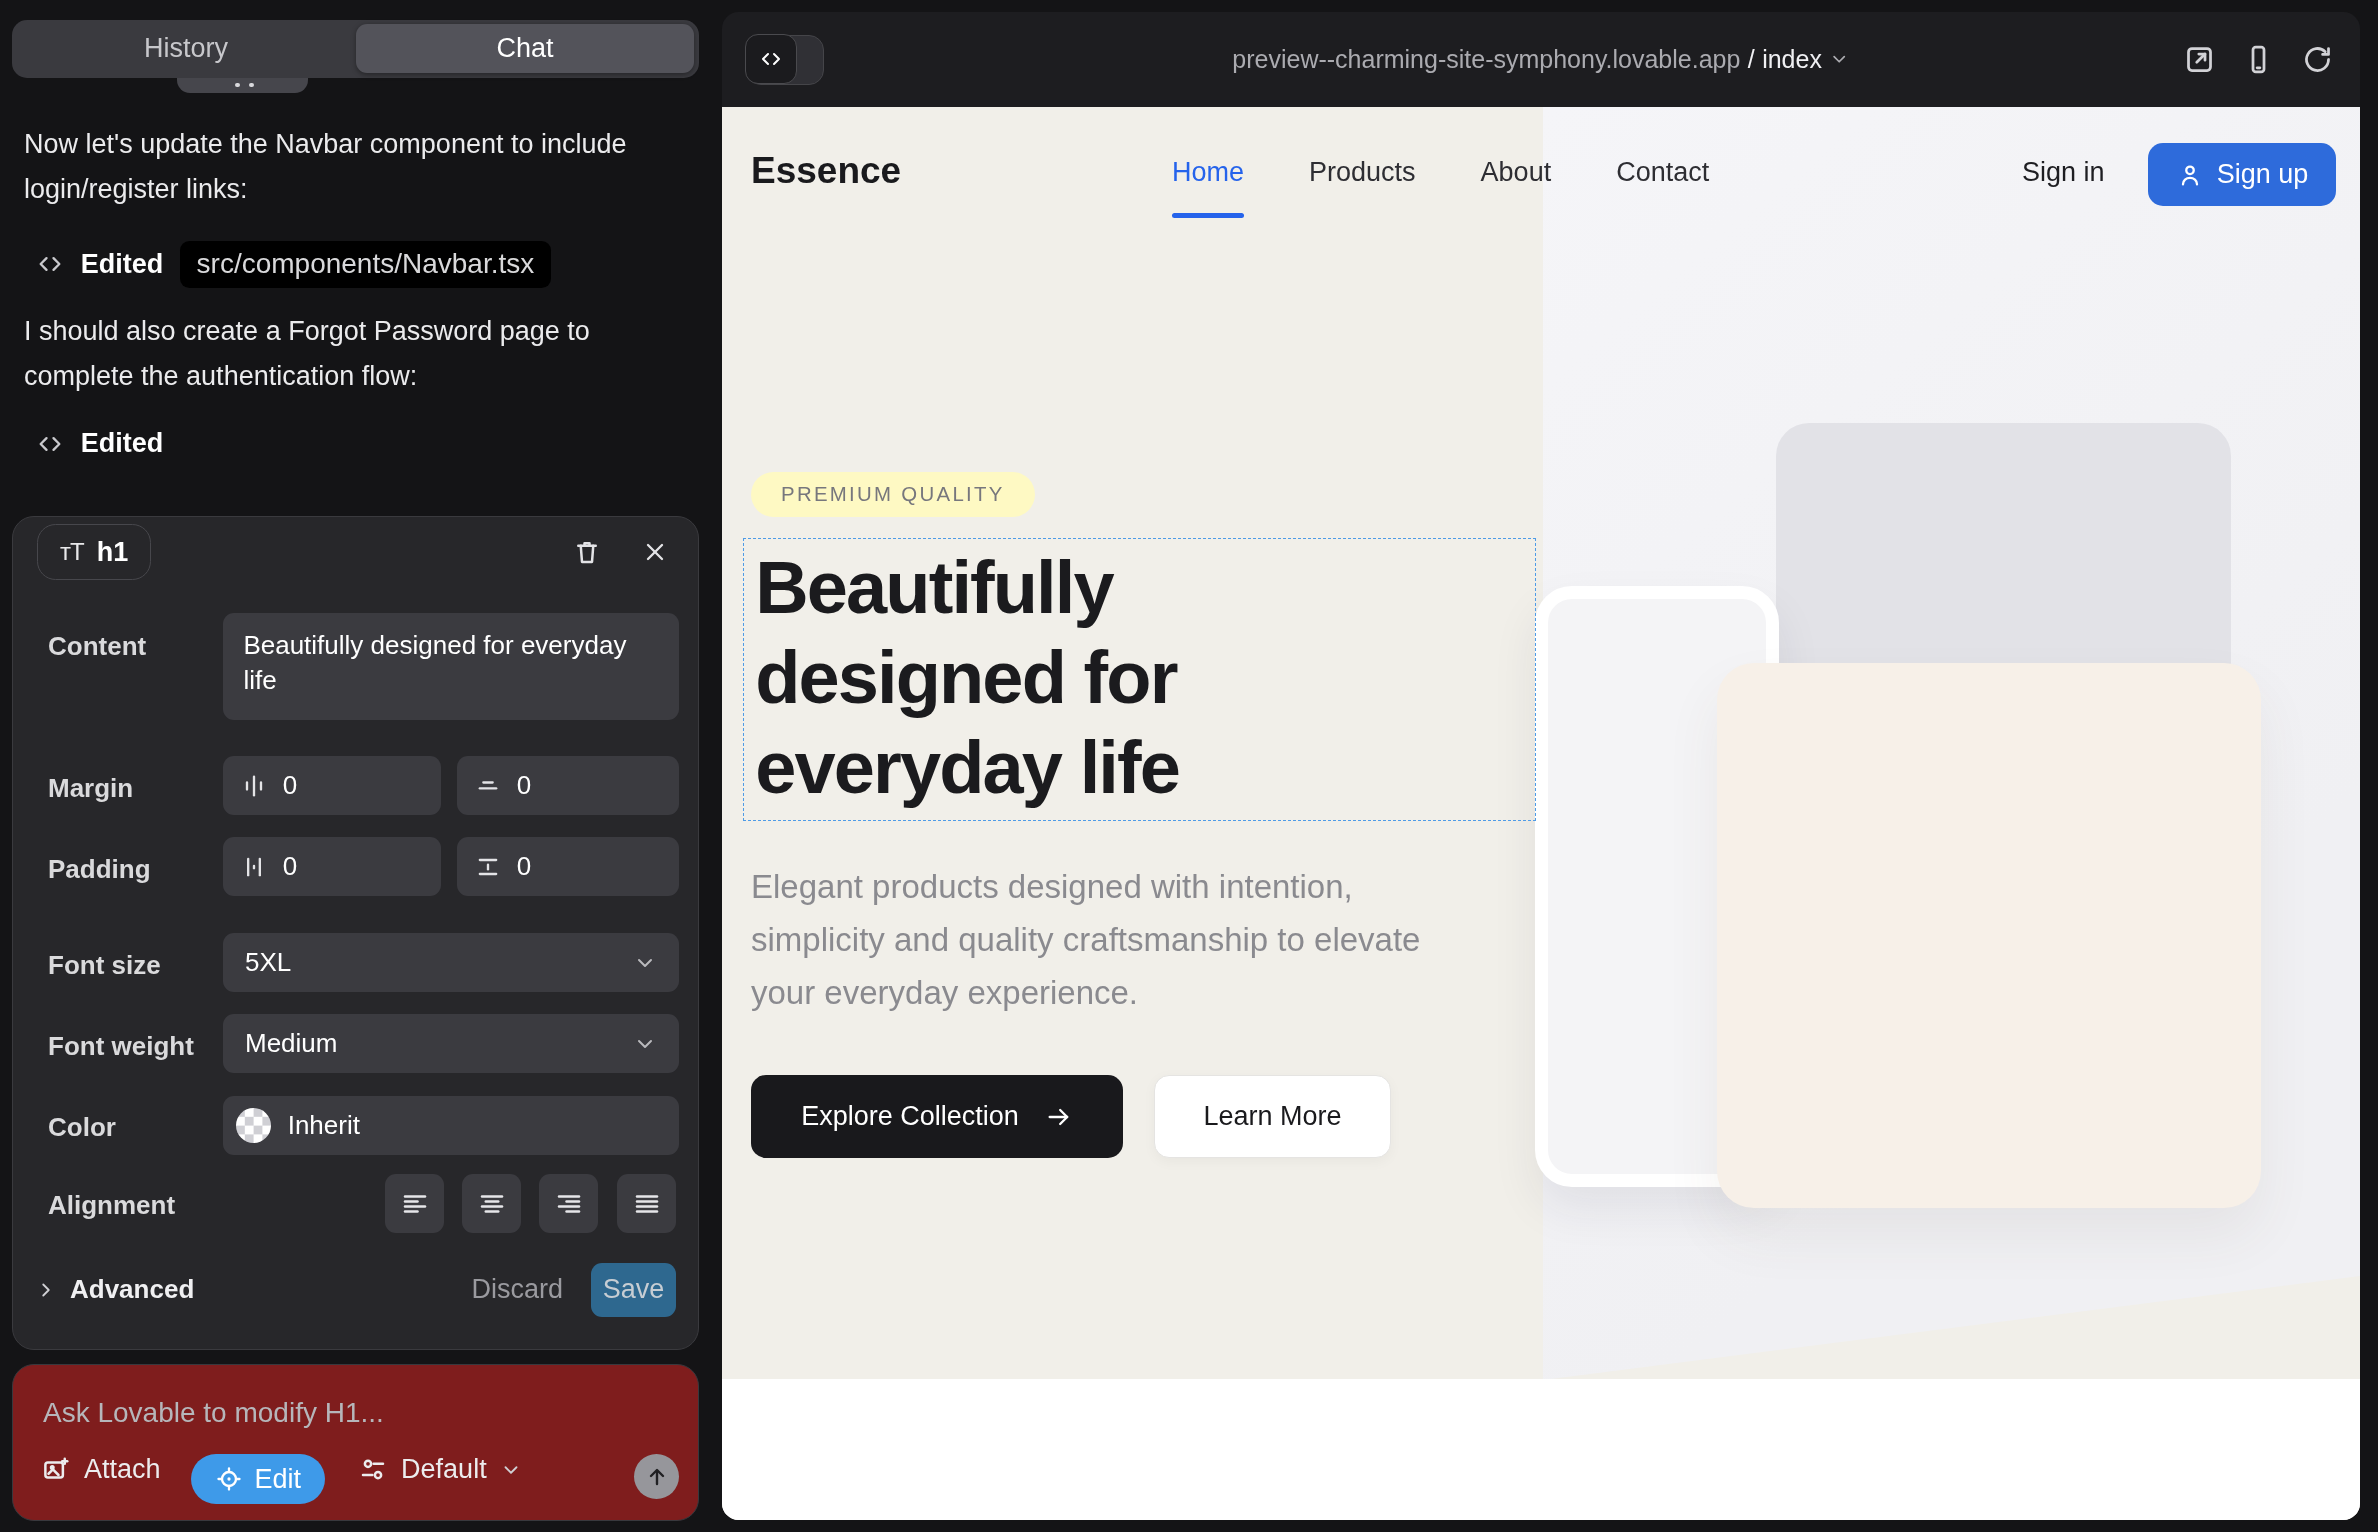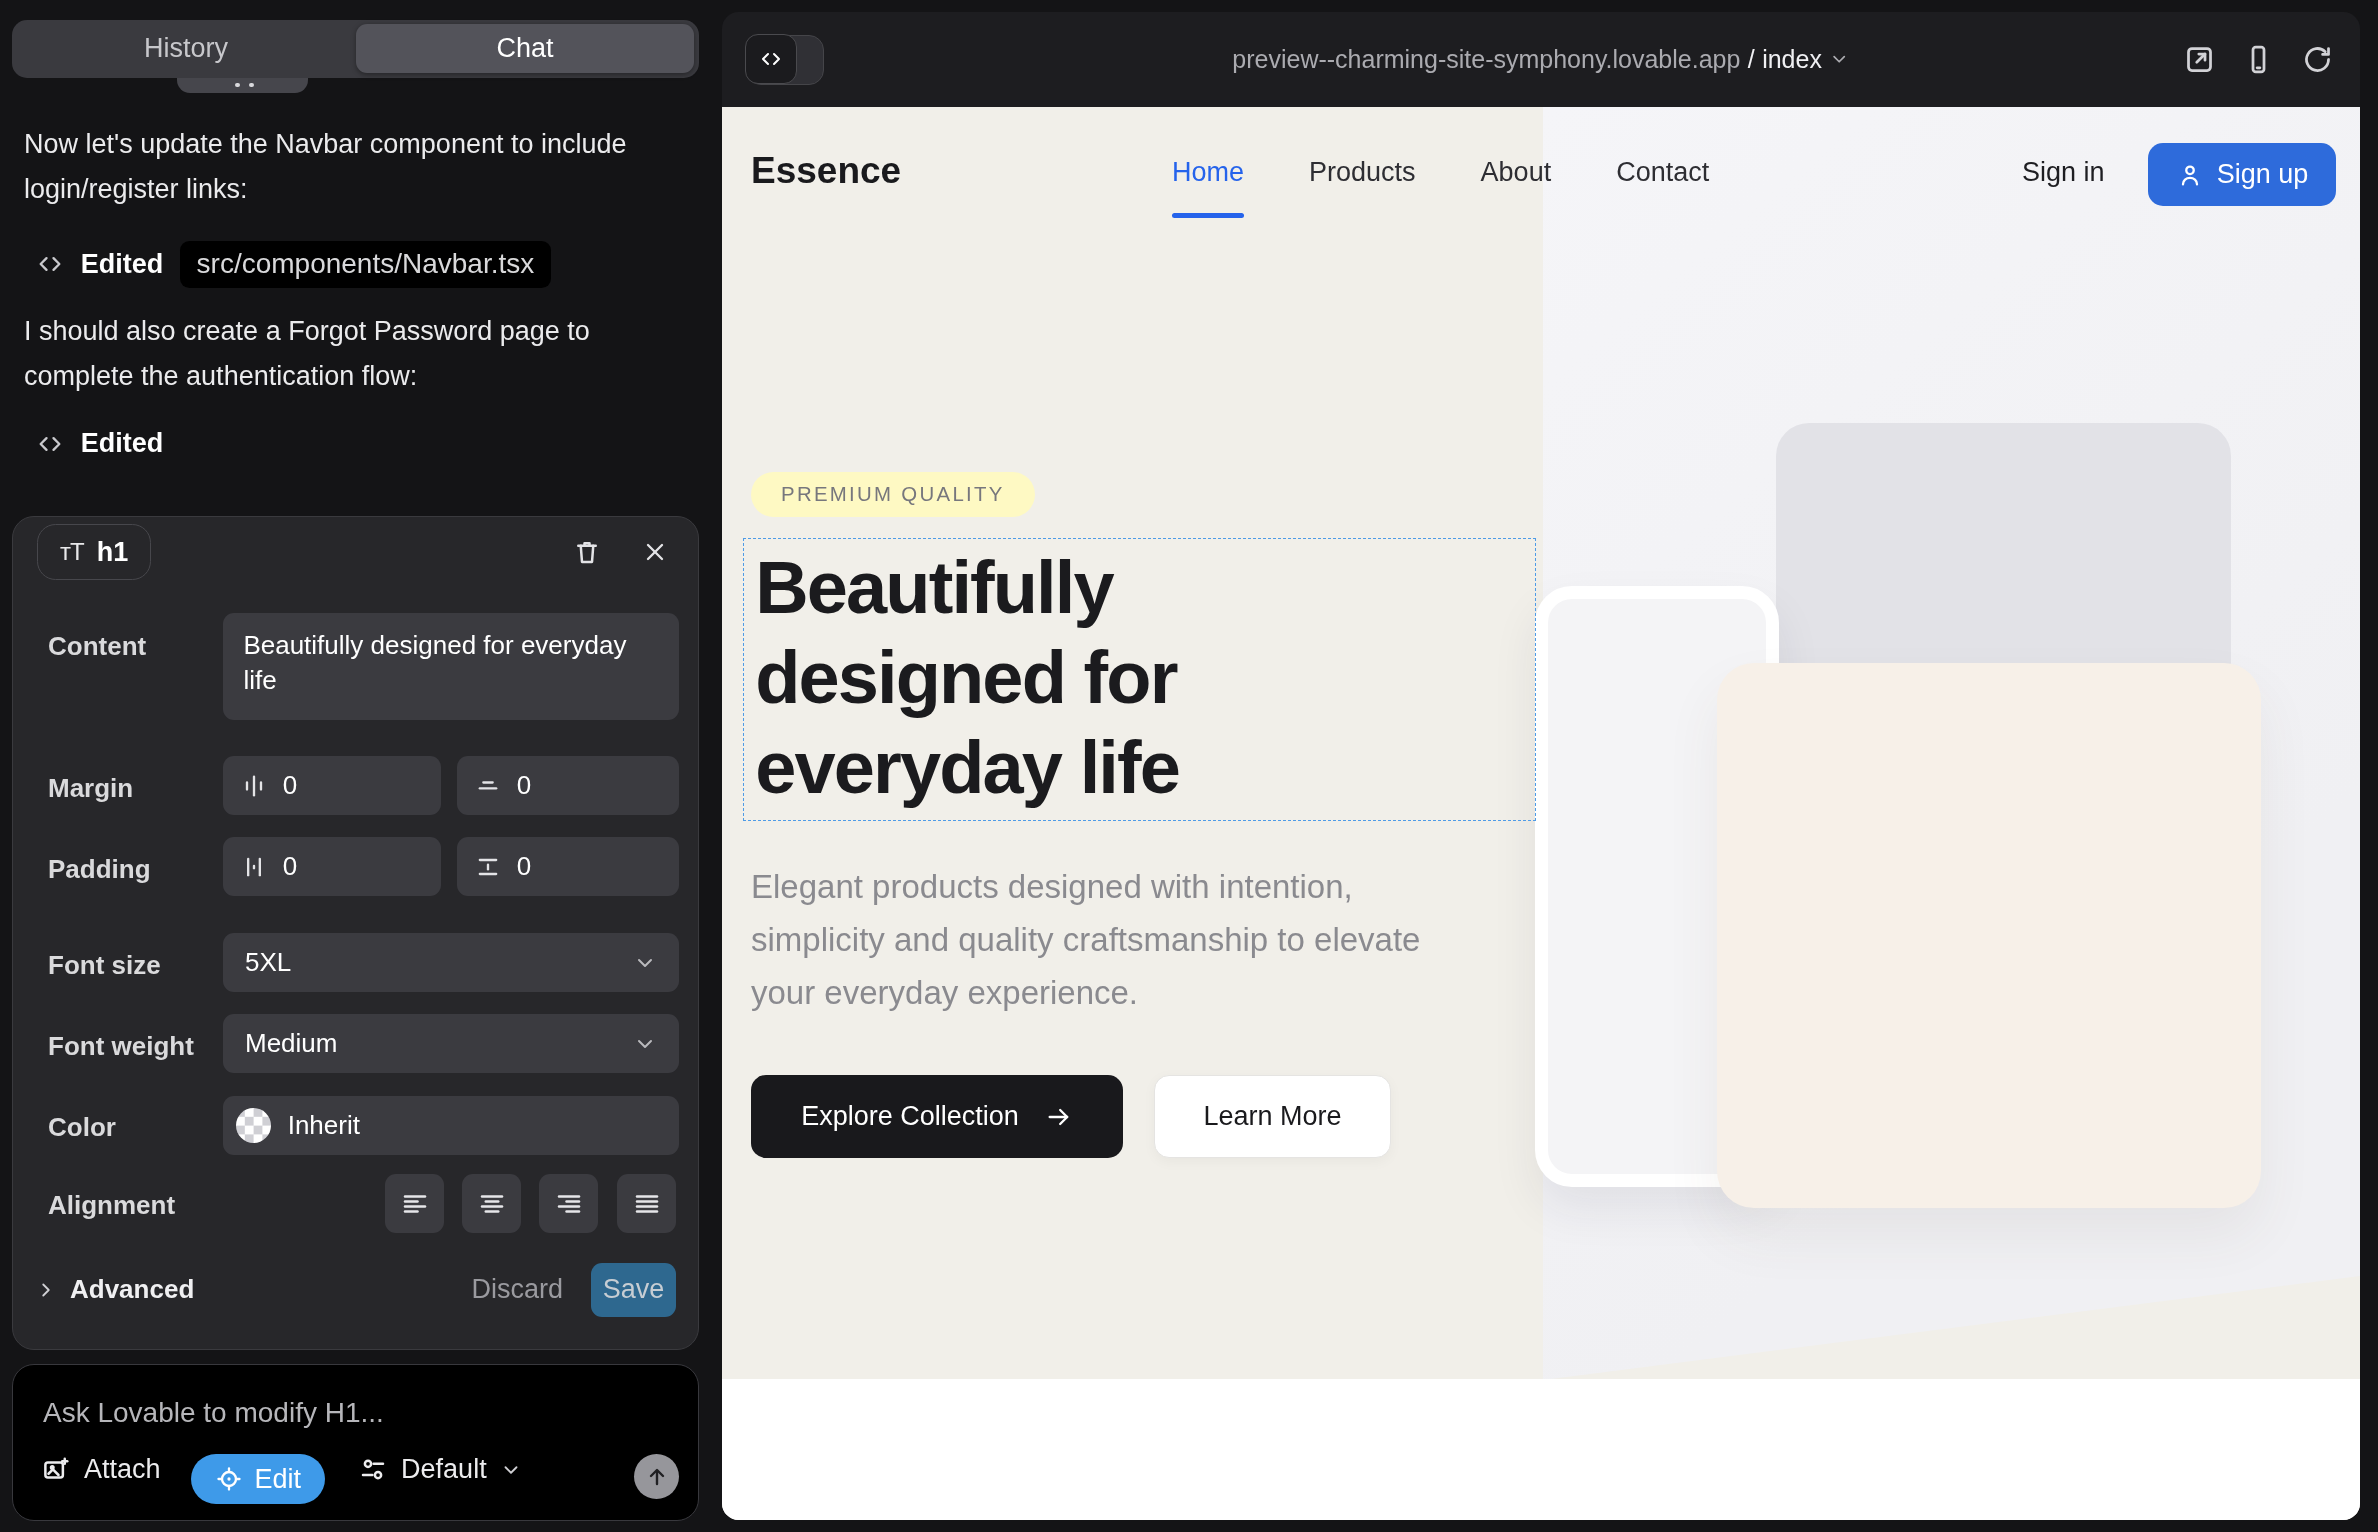--- a/index.html
+++ b/index.html
@@ -100,21 +100,21 @@
   .efooter .spacer { flex:1; }
   .discard { font-size:27px; color:#9a9a9f; margin-right:28px; cursor:pointer; }
   .savebtn {
     width:85px; height:54px; background:#2e688f; border-radius:11px;
     color:#c6cdd3; font-size:27px; display:flex; align-items:center; justify-content:center; cursor:pointer;
   }
 
   
   .composer {
     position:absolute; left:12px; top:1364px; width:687px; height:157px;
-    background:#000000; border:1.9px solid #38383d; border-radius:22px; z-index:3;
+    background:#7f1d1d; border:1.9px solid #38383d; border-radius:22px; z-index:3;
   }
   .composer .ph { position:absolute; left:30px; top:32px; font-size:28px; color:#b6b6ba; }
   .crow { position:absolute; left:28px; right:18.6px; top:89px; height:54px; display:flex; align-items:flex-start; }
   .attach { display:flex; align-items:center; gap:13px; color:#ececee; font-size:27px; cursor:pointer; }
   .attach svg { width:30px; height:30px; }
   .editpill {
     margin-left:30px; height:50px; padding:0 24px; background:#3e9ae9; border-radius:927px;
     display:flex; align-items:center; gap:12px; color:#ffffff; font-size:27px; cursor:pointer;
   }
   .editpill svg { width:28px; height:28px; }

